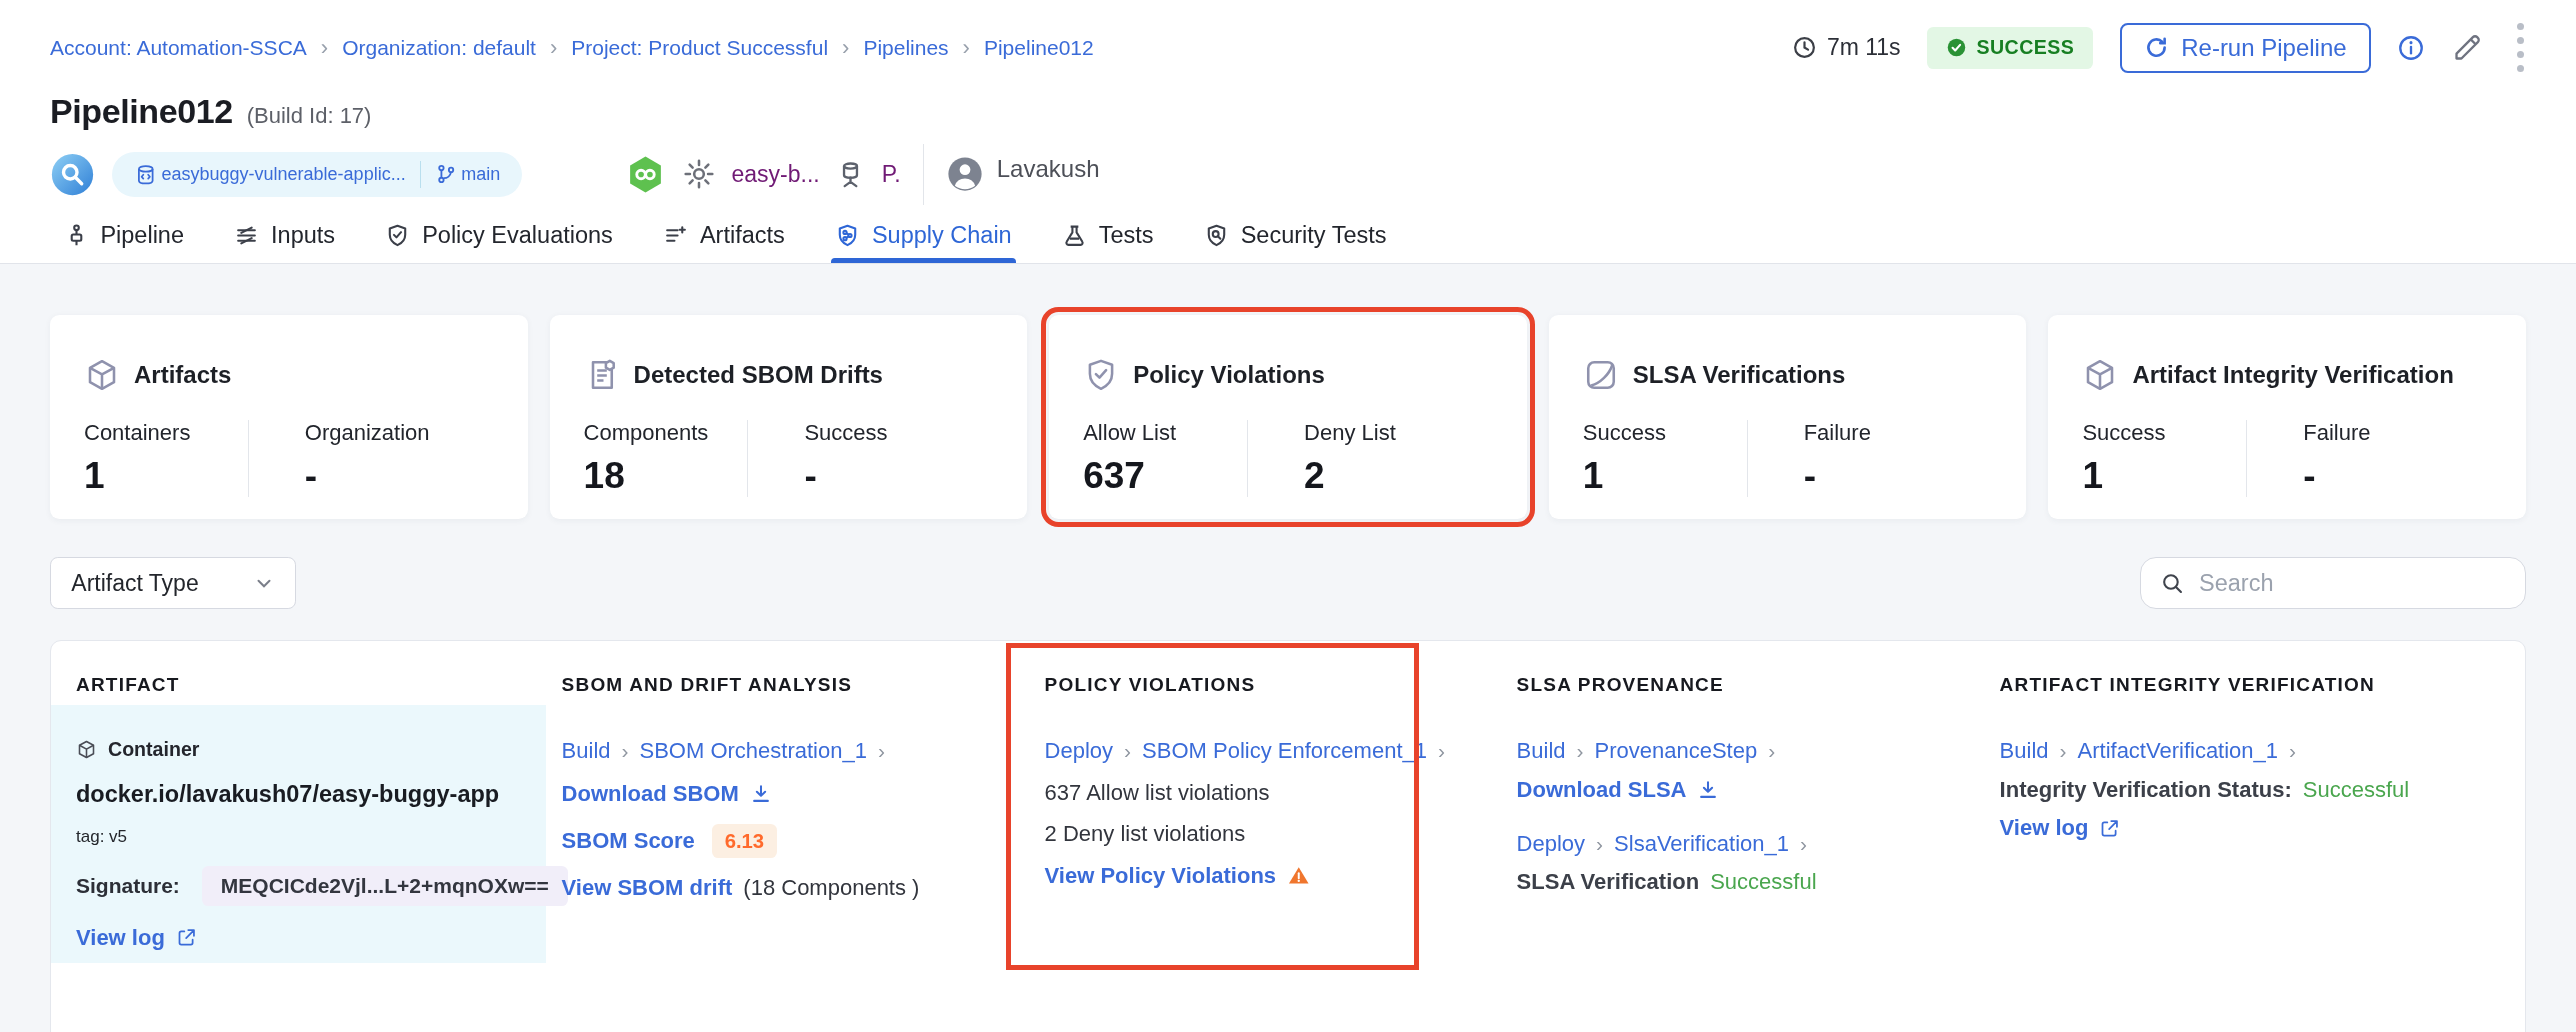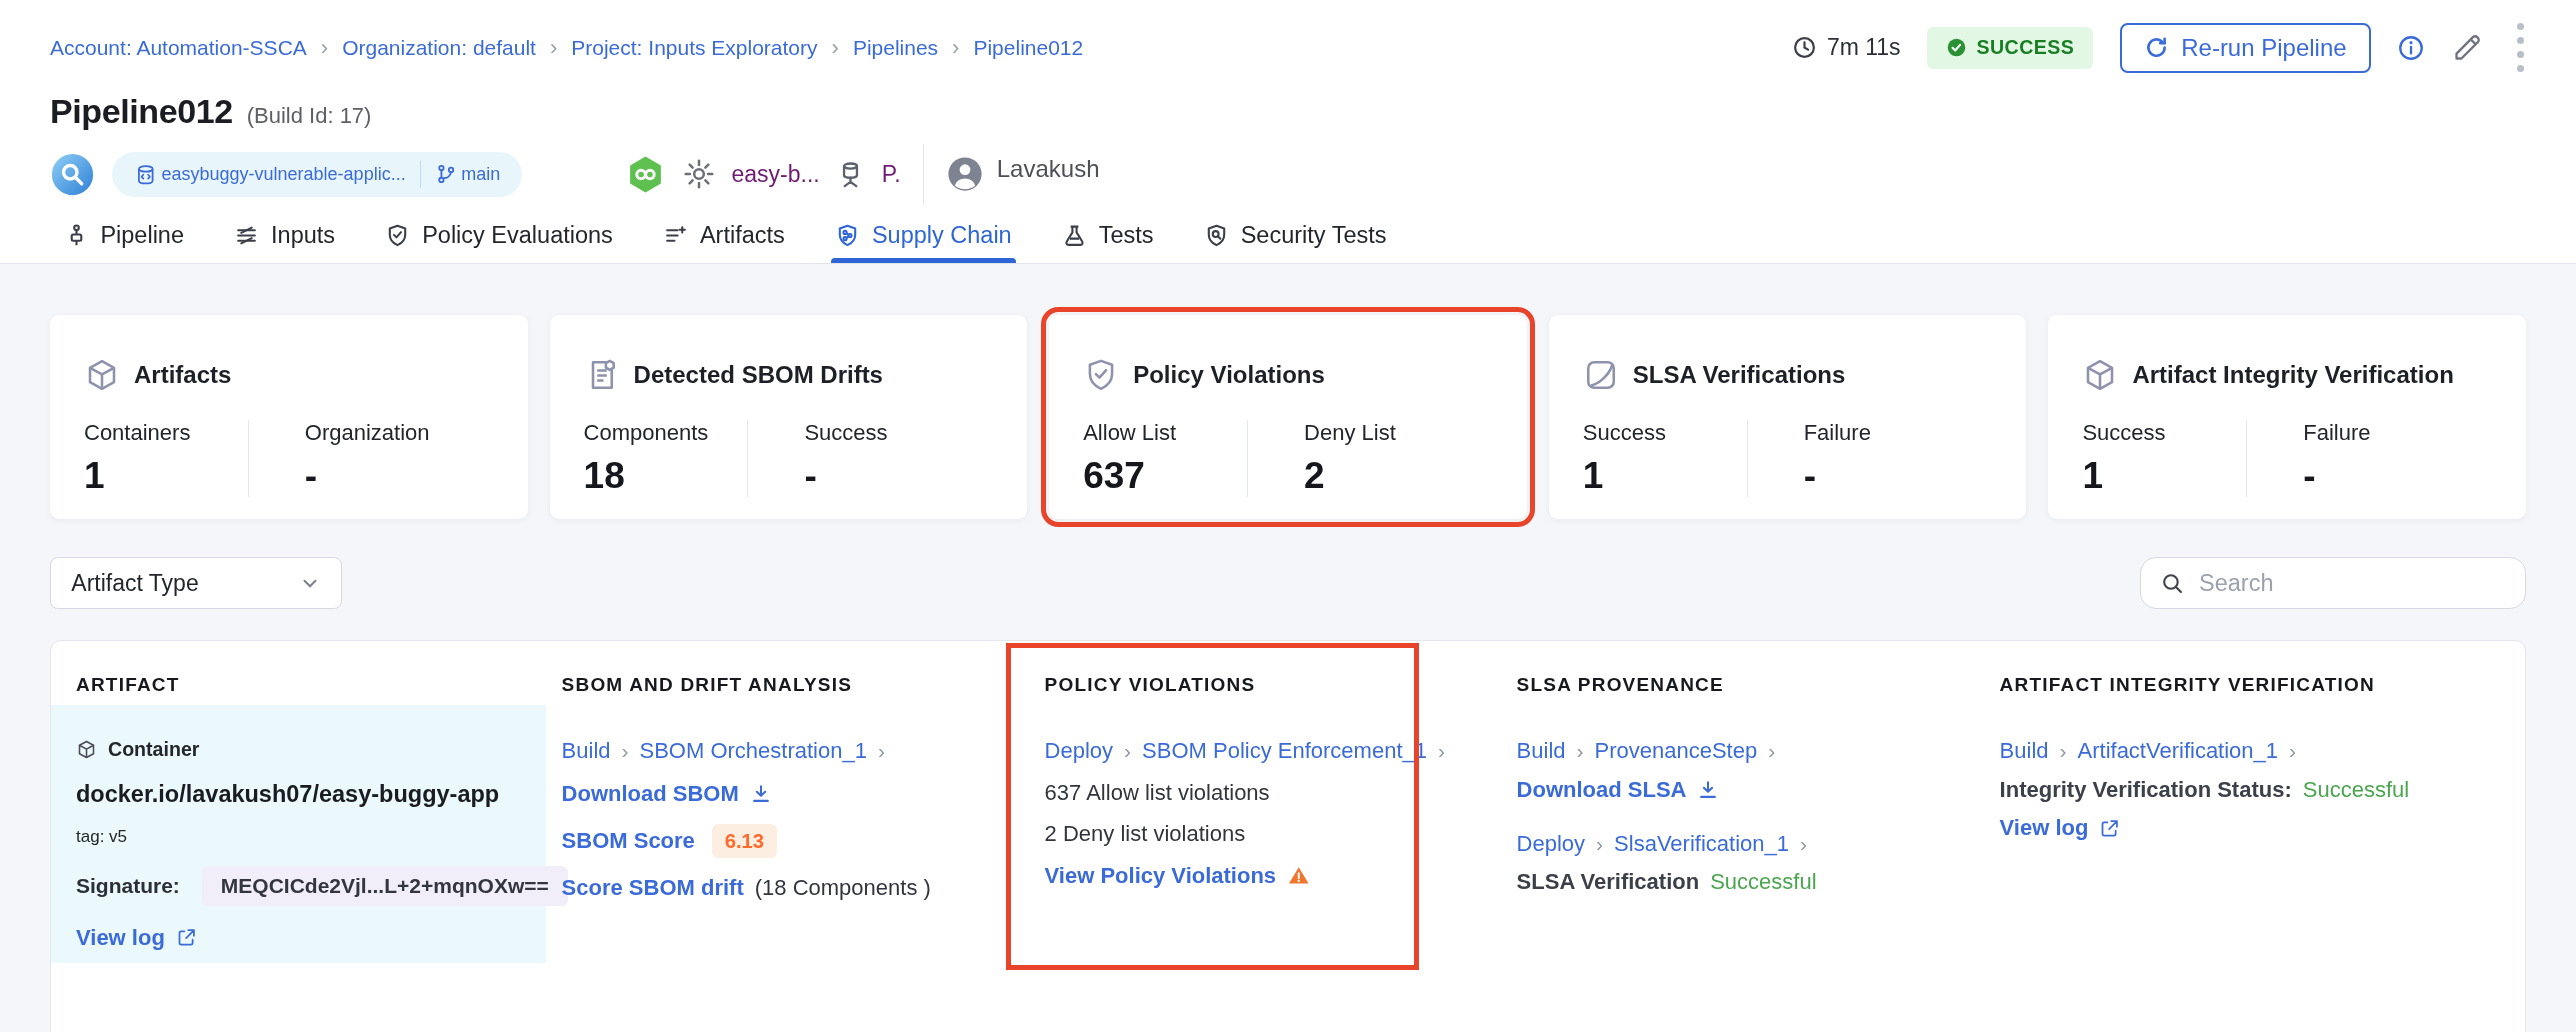--- a/index.html
+++ b/index.html
@@ -49,21 +49,21 @@
   .card-head { display:flex; align-items:center; gap:14px; }
   .card-head .ic { color:#8f92ad; }
   .card-title { font-size:24px; font-weight:700; color:#1d2026; }
   .card-stats { display:flex; margin-top:26.6px; }
   .stat1 { flex:0 0 40%; }
   .stat2 { flex:1; border-left:1.6px solid #e3e6eb; padding-left:56px; }
   .stat-label { font-size:22px; color:#22252c; }
   .stat-value { font-size:37px; font-weight:700; color:#15171d; margin-top:9.4px; }
 
   .filter-row { display:flex; justify-content:space-between; align-items:center; margin:38px 50px 0; }
-  .select { width:292px; height:52px; background:#fff; border:1.6px solid #d6d9e1; border-radius:7.8px; display:flex; align-items:center; justify-content:space-between; padding:0 20.3px; font-size:23px; color:#23262c; cursor:pointer; }
+  .select { width:246px; height:52px; background:#fff; border:1.6px solid #d6d9e1; border-radius:7.8px; display:flex; align-items:center; justify-content:space-between; padding:0 20.3px; font-size:23px; color:#23262c; cursor:pointer; }
   .search-box { width:386px; height:52px; background:#fff; border:1.6px solid #d6d9e1; border-radius:16px; display:flex; align-items:center; gap:14px; padding:0 19px; }
   .search-box input { border:none; outline:none; background:transparent; font-family:inherit; font-size:23.5px; color:#23262c; width:100%; }
   .search-box input::placeholder { color:#9ba2ae; }
 
   .table-panel { position:relative; margin:31px 50px 0; height:436px; background:#fff; border:0.8px solid #e4e7ed; border-radius:11px; overflow:visible; }
   .tgrid { display:grid; grid-template-columns:495px 483px 472px 483px 1fr; }
   .thead { height:64px; align-items:center; }
   .th { font-size:19px; font-weight:700; letter-spacing:1.2px; color:#17191f; padding-left:15.6px; padding-top:23.5px; }
   .th.first { padding-left:25px; }
   .trow { height:258px; }
@@ -106,21 +106,21 @@
 
 <div class="page">
 
   <div class="header-band">
     <div class="topbar">
       <div class="crumbs">
         <a class="crumb">Account: Automation-SSCA</a>
         <span class="crumb-sep"></span>
         <a class="crumb">Organization: default</a>
         <span class="crumb-sep"></span>
-        <a class="crumb">Project: Inputs Exploratory</a>
+        <a class="crumb">Project: Product Successful</a>
         <span class="crumb-sep"></span>
         <a class="crumb">Pipelines</a>
         <span class="crumb-sep"></span>
         <a class="crumb">Pipeline012</a>
       </div>
       <div class="top-actions">
         <div class="duration">
           <svg class="ic" width="25" height="25" viewBox="0 0 24 24" fill="none" stroke="#3c3f47" stroke-width="2.1">
               <circle cx="12" cy="12" r="9"></circle>
               <path d="M12 7v5l3.4 2" stroke-linecap="round"></path>
@@ -452,21 +452,21 @@
                   <path d="M12 3.5v10.5M7.5 9.5l4.5 4.5 4.5-4.5"></path>
                   <path d="M4.5 19.5h15"></path>
                 </svg>
             </a>
           </div>
           <div class="cell-line">
             <a class="action-link">SBOM Score</a>
             <span class="score-badge">6.13</span>
           </div>
           <div class="cell-line">
-            <a class="action-link">Score SBOM drift</a>
+            <a class="action-link">View SBOM drift</a>
             <span class="plain">(18 Components )</span>
           </div>
         </div>
 
         <div class="td">
           <div class="step-line">
             <a class="step-link">Deploy</a>
             <span class="chev"></span>
             <a class="step-link">SBOM Policy Enforcement_1</a>
             <span class="chev"></span>

